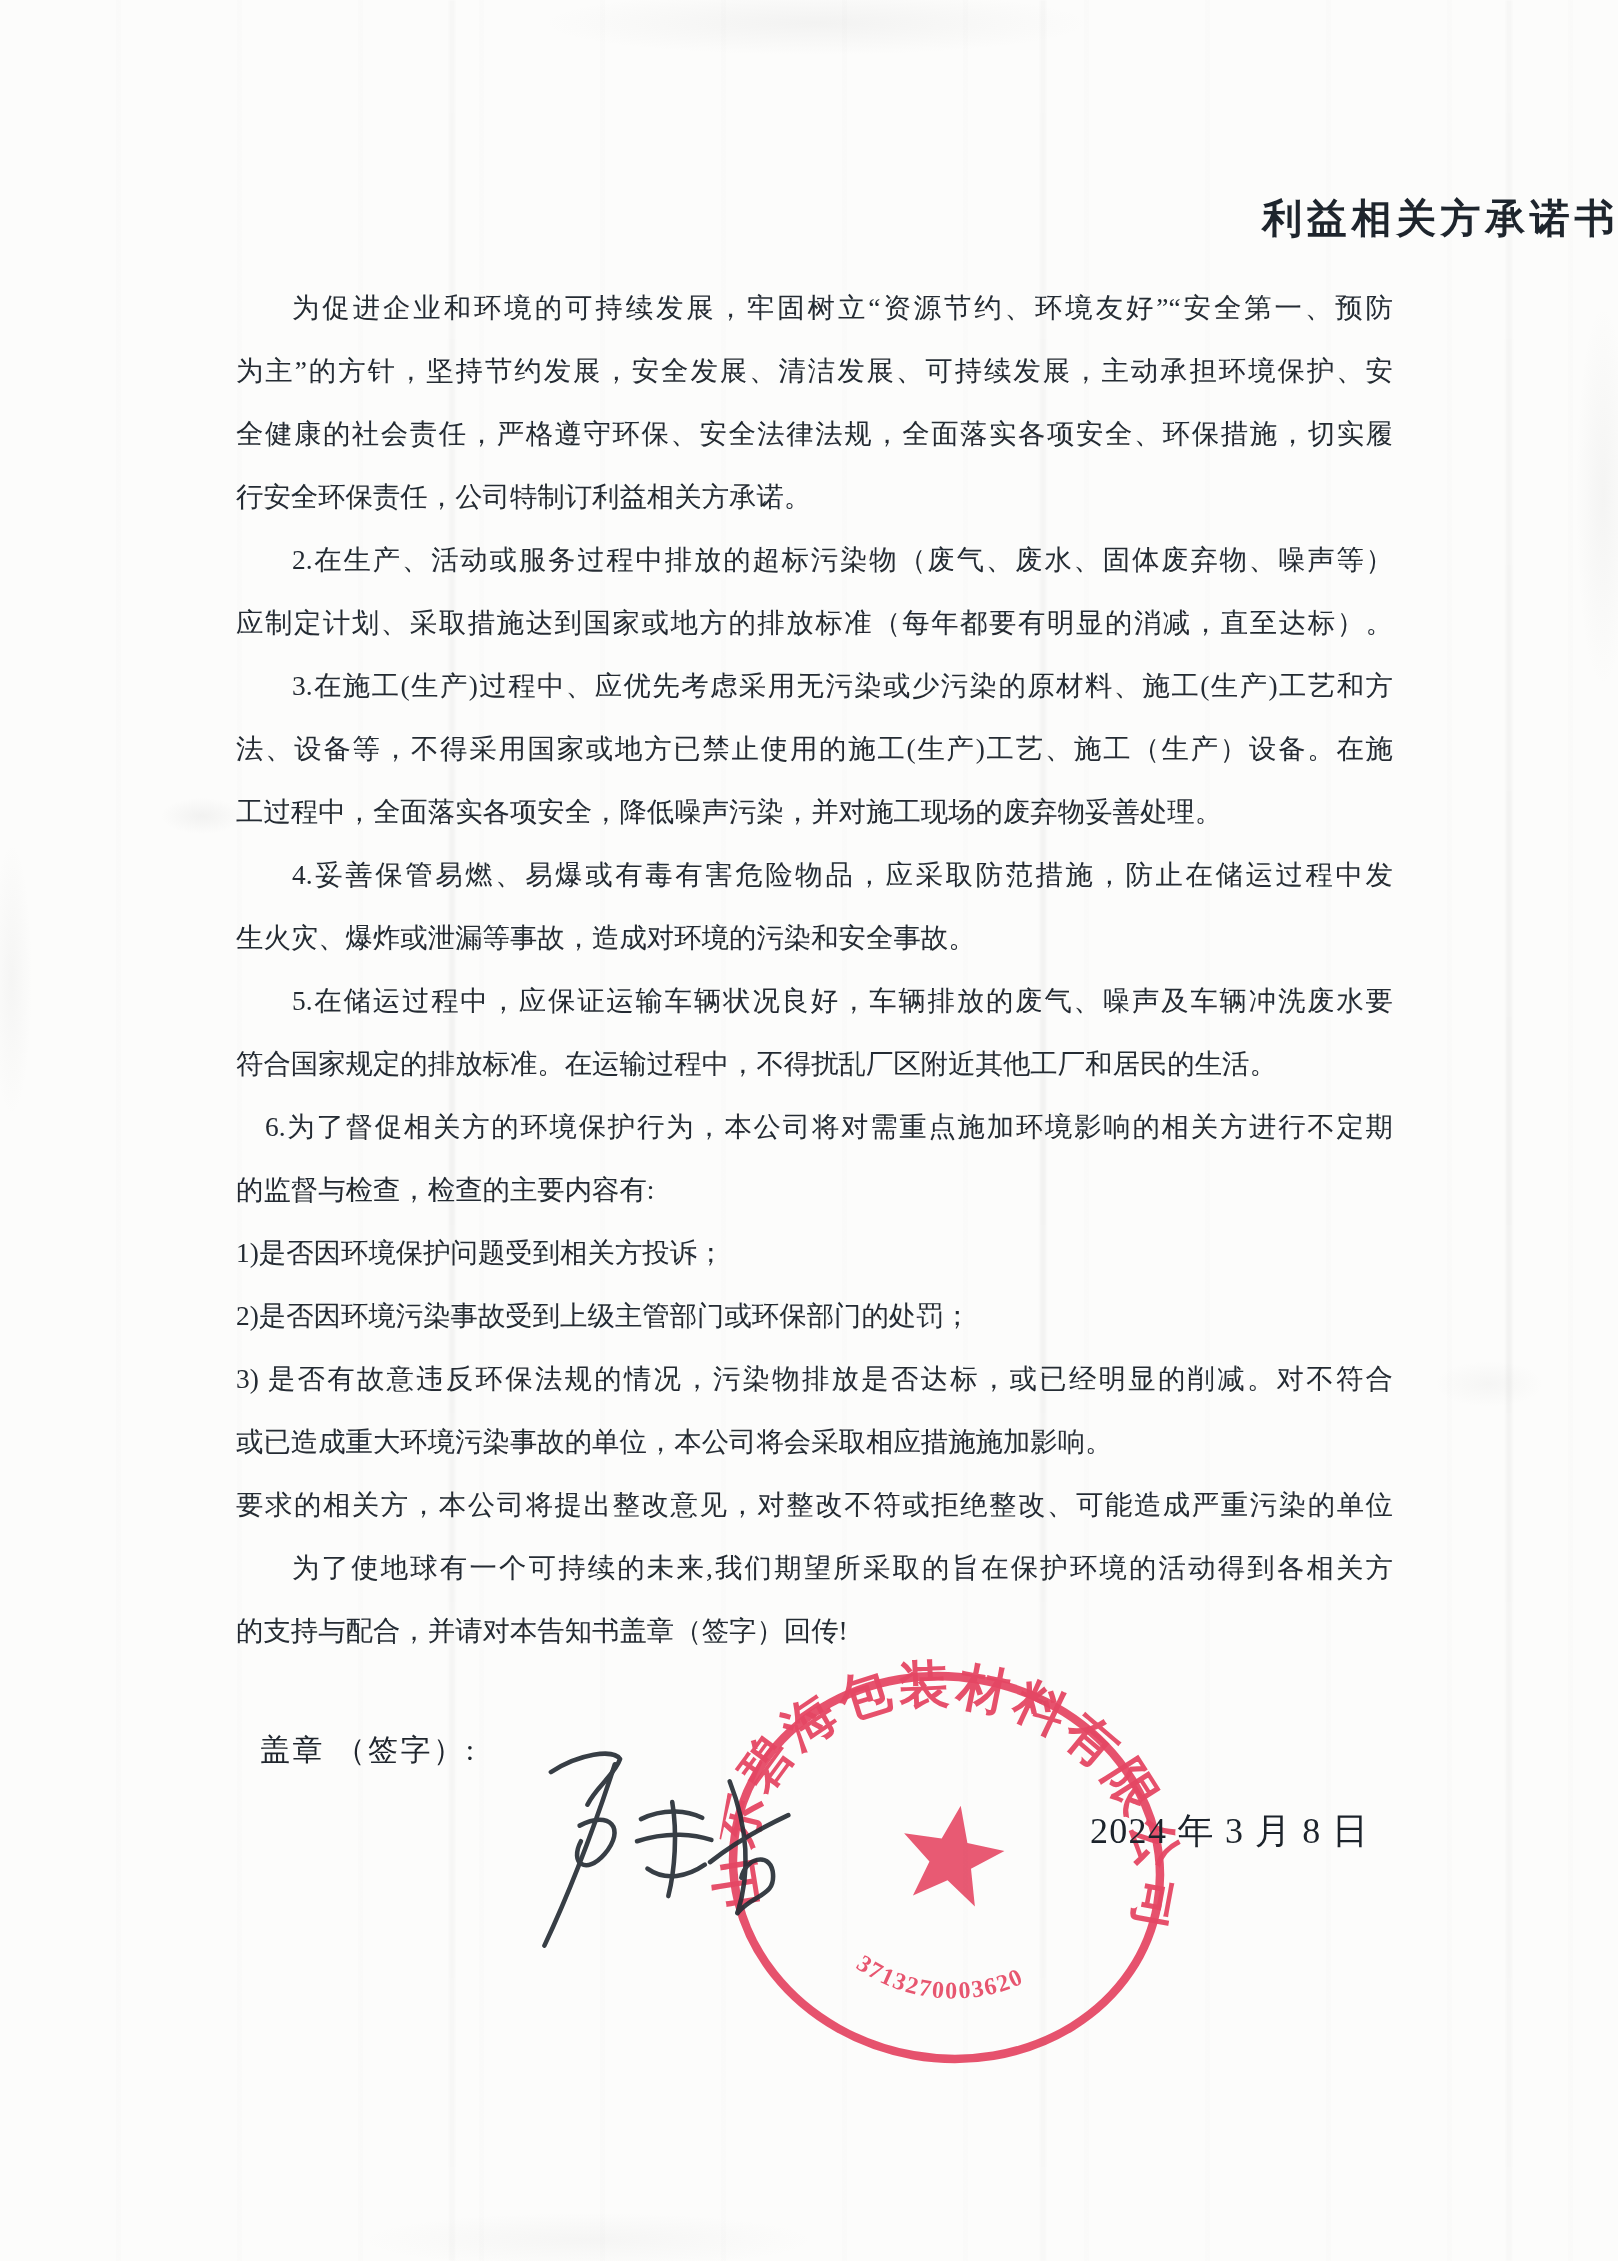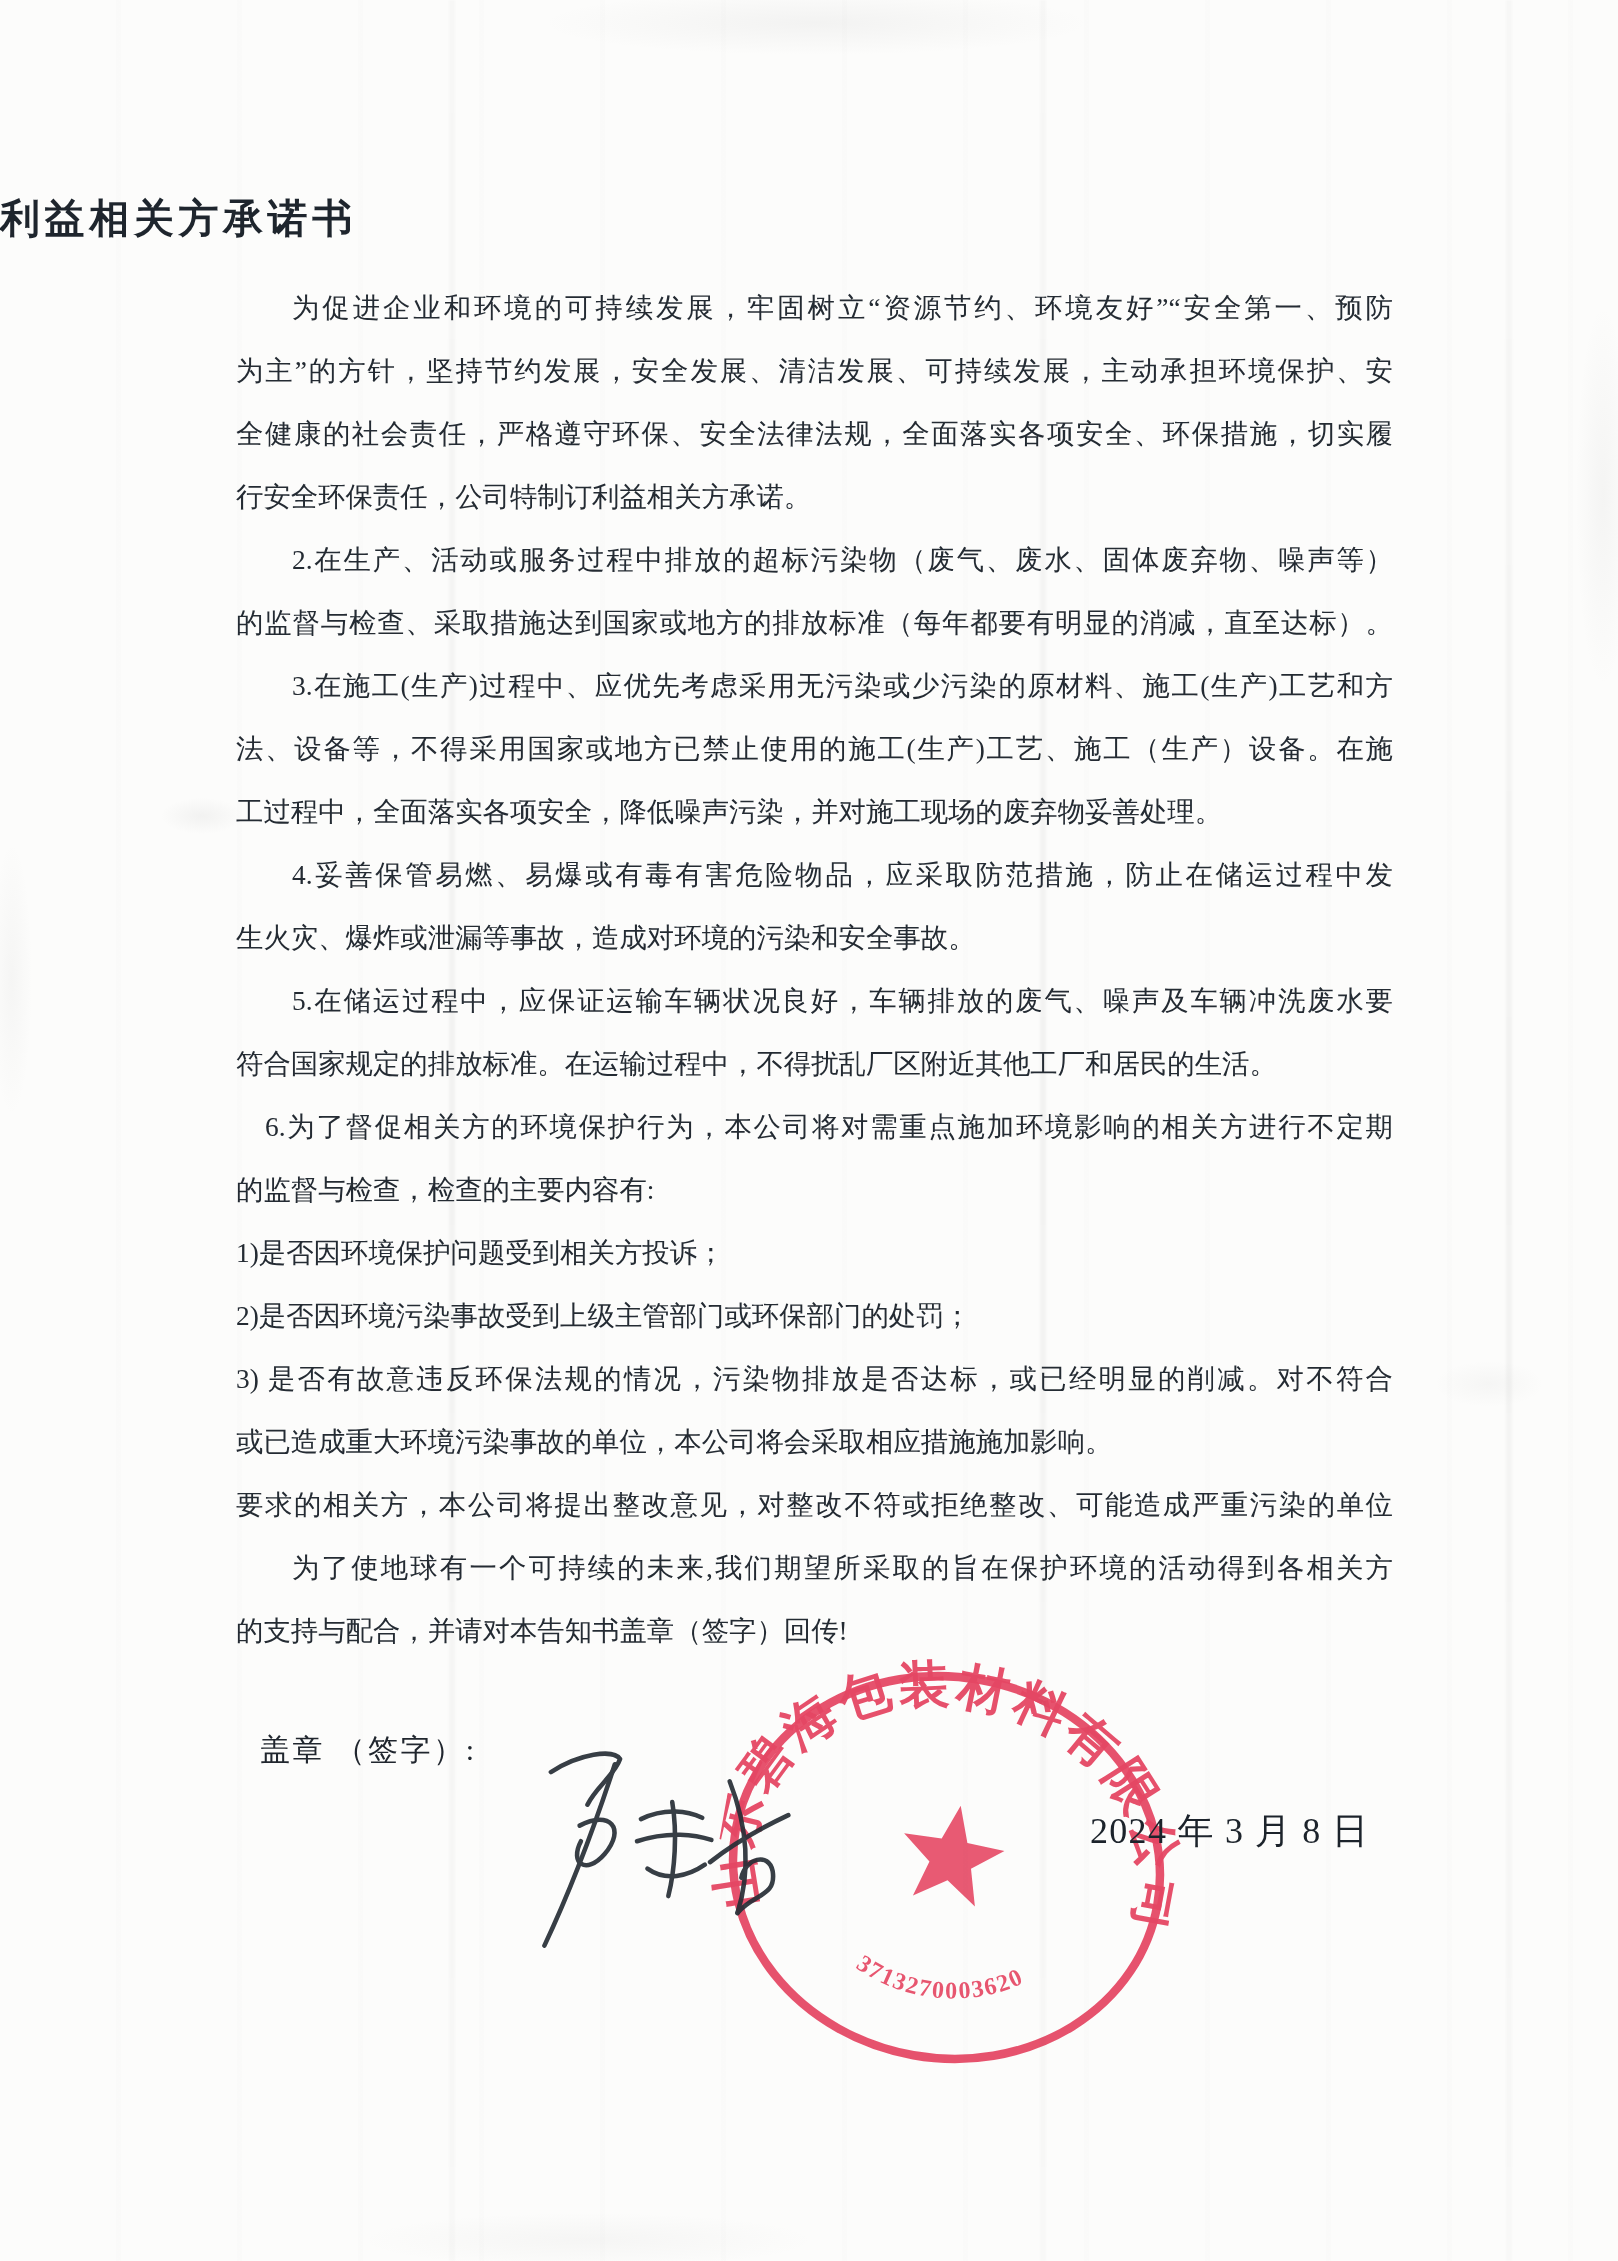--- a/index.html
+++ b/index.html
@@ -18,21 +18,21 @@
       repeating-linear-gradient(90deg, transparent 0 116px, rgba(90,90,90,.013) 116px 121px);
     font-family:"Liberation Serif","DejaVu Serif",serif;
     color:#242b33;
     overflow:hidden;
   }
   .band{position:absolute;top:0;bottom:0;width:5.9px;
     background:linear-gradient(rgba(0,0,0,.018),rgba(0,0,0,.04),rgba(0,0,0,.015));
     filter:blur(1.3px);}
   .title{
     position:absolute;top:191px;left:0;width:100%;
-    text-align:left;font-size:40px;font-weight:bold;
+    text-align:right;font-size:40px;font-weight:bold;
     letter-spacing:4.6px;margin:0;color:#1e252d;
   }
   .body{position:absolute;left:236px;top:277px;width:1157px;}
   .line{
     font-size:27.4px;line-height:63px;height:63px;
     white-space:nowrap;color:#242b33;
   }
   .fill{white-space:normal;text-align:justify;text-align-last:justify;}
   .in2{padding-left:56px;}
   .in1{padding-left:29px;}
@@ -62,21 +62,21 @@
 
   <main class="body">
     <section>
       <div class="line fill in2">为促进企业和环境的可持续发展，牢固树立“资源节约、环境友好”“安全第一、预防</div>
       <div class="line fill">为主”的方针，坚持节约发展，安全发展、清洁发展、可持续发展，主动承担环境保护、安</div>
       <div class="line fill">全健康的社会责任，严格遵守环保、安全法律法规，全面落实各项安全、环保措施，切实履</div>
       <div class="line">行安全环保责任，公司特制订利益相关方承诺。</div>
     </section>
     <section>
       <div class="line fill in2">2.在生产、活动或服务过程中排放的超标污染物（废气、废水、固体废弃物、噪声等）</div>
-      <div class="line fill">的监督与检查、采取措施达到国家或地方的排放标准（每年都要有明显的消减，直至达标）。</div>
+      <div class="line fill">应制定计划、采取措施达到国家或地方的排放标准（每年都要有明显的消减，直至达标）。</div>
     </section>
     <section>
       <div class="line fill in2">3.在施工(生产)过程中、应优先考虑采用无污染或少污染的原材料、施工(生产)工艺和方</div>
       <div class="line fill">法、设备等，不得采用国家或地方已禁止使用的施工(生产)工艺、施工（生产）设备。在施</div>
       <div class="line">工过程中，全面落实各项安全，降低噪声污染，并对施工现场的废弃物妥善处理。</div>
     </section>
     <section>
       <div class="line fill in2">4.妥善保管易燃、易爆或有毒有害危险物品，应采取防范措施，防止在储运过程中发</div>
       <div class="line">生火灾、爆炸或泄漏等事故，造成对环境的污染和安全事故。</div>
     </section>

